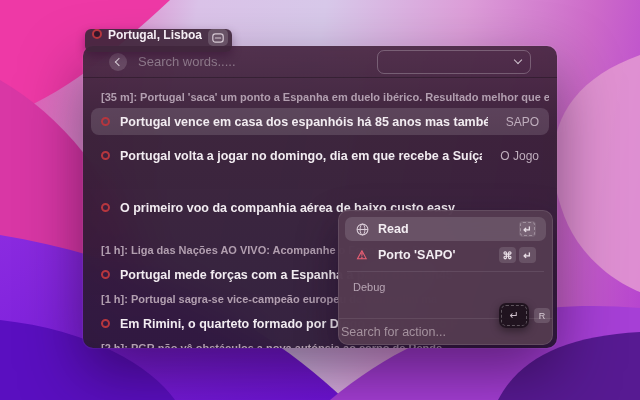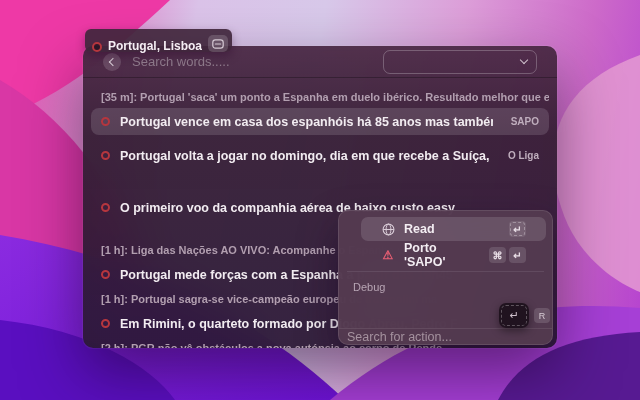--- a/index.html
+++ b/index.html
@@ -6,75 +6,75 @@
   *{box-sizing:border-box;-webkit-font-smoothing:antialiased;}
   .desktop{
     position:relative;width:640px;height:400px;overflow:hidden;
     font-family:"Liberation Sans",sans-serif;
     background:linear-gradient(100deg,#e145ab 0%,#dbc3e9 28%,#d8c9ea 46%,#dd9ed9 66%,#cd6ac9 84%,#b33fd0 100%);
   }
   .wallpaper{position:absolute;inset:0;}
   
   .pill{
     position:absolute;left:85px;top:29px;height:23px;z-index:30;
-    display:flex;align-items:flex-end;gap:6px;padding:0 4px 0 7px;
+    display:flex;align-items:flex-start;gap:6px;padding:0 4px 0 7px;
     background:rgba(64,38,60,.92);border-radius:6px;
     box-shadow:0 4px 10px rgba(40,0,40,.35);
   }
   .rec-ring{width:10px;height:10px;border-radius:50%;border:2.5px solid var(--accent-red,#b5363e);background:rgba(30,10,25,.6);flex:0 0 auto;}
   .pill-label{color:#f5eef4;font-size:12px;font-weight:700;white-space:nowrap;line-height:1;}
   .pill-btn{width:20px;height:17px;border-radius:5px;background:rgba(255,255,255,.16);display:flex;align-items:center;justify-content:center;}
   
   .window{
     position:absolute;left:83px;top:46px;width:474px;height:302px;z-index:10;
     border-radius:10px;overflow:hidden;
     background:linear-gradient(180deg,rgba(74,41,68,.95) 0%,rgba(52,29,51,.95) 30%,rgba(43,25,53,.94) 100%);
     backdrop-filter:blur(20px) saturate(130%);
     box-shadow:0 25px 60px rgba(25,0,35,.5),0 0 0 1px rgba(255,255,255,.07);
   }
-  .searchbar{height:32px;display:flex;align-items:center;padding:0 20px;gap:9px;border-bottom:1px solid rgba(0,0,0,.28);}
+  .searchbar{height:32px;display:flex;align-items:center;padding:0 26px;gap:9px;border-bottom:1px solid rgba(0,0,0,.28);}
   .back-btn{width:18px;height:18px;border-radius:50%;background:rgba(255,255,255,.14);display:flex;align-items:center;justify-content:center;flex:0 0 auto;border:none;padding:0;cursor:default;}
   .chev{display:inline-block;width:6px;height:6px;border-right:1.6px solid #ddd2da;border-bottom:1.6px solid #ddd2da;}
   .chev.left{transform:rotate(135deg);margin-left:2px;}
   .chev.down{transform:rotate(45deg);margin-top:-3px;}
   .chev.up{transform:rotate(-135deg);margin-top:3px;}
   .search-input{flex:1;background:transparent;border:none;outline:none;color:#efe7ee;font-size:13px;font-family:inherit;}
   .search-input::placeholder{color:#8f7b8c;}
   .dropdown{width:154px;height:24px;flex:0 0 auto;border:1px solid rgba(255,255,255,.24);border-radius:7px;display:flex;align-items:center;justify-content:flex-end;padding:0 9px;}
   .dropdown .chev{border-color:#cfc2cd;}
   .dropdown-value{flex:1;color:#e7dde5;font-size:12px;}
   
   .list{padding:12px 8px 0;}
   .group{height:49px;overflow:visible;}
   .group-header{padding:0 10px;color:#b29fb0;font-size:11px;font-weight:700;line-height:15px;white-space:nowrap;overflow:hidden;}
   .row{margin-top:3px;height:27px;display:flex;align-items:center;gap:10px;padding:0 10px;border-radius:8px;}
   .row.selected{background:rgba(255,255,255,.13);}
   .row-ring{width:9px;height:9px;border-radius:50%;border:2.3px solid var(--accent-red,#b5363e);background:transparent;flex:0 0 auto;}
   .row-title{color:#f2ecf1;font-size:12.5px;font-weight:600;white-space:nowrap;overflow:hidden;flex:1 1 auto;}
-  .row-source{margin-left:auto;color:#bfaebd;font-size:10px;font-weight:700;flex:0 0 auto;padding-left:8px;}
+  .row-source{margin-left:auto;color:#bfaebd;font-size:12px;font-weight:400;flex:0 0 auto;padding-left:8px;}
   
   .menu{
     position:absolute;left:255px;top:164px;width:215px;height:135px;z-index:20;
     background:rgba(84,58,80,.96);backdrop-filter:blur(18px);
     border-radius:10px;border:1px solid rgba(255,255,255,.10);
     box-shadow:0 18px 40px rgba(20,0,30,.45);
     display:flex;flex-direction:column;overflow:hidden;
   }
   .menu-body{flex:1;padding:6px;overflow:hidden;}
-  .menu-item{height:24px;margin-bottom:2px;display:flex;align-items:center;gap:9px;padding:0 20px;border-radius:7px;color:#f3edf2;font-size:12.5px;font-weight:600;margin-left:16px;}
+  .menu-item{height:24px;margin-bottom:2px;display:flex;align-items:center;gap:9px;padding:0 10px;border-radius:7px;color:#f3edf2;font-size:12.5px;font-weight:600;}
   .menu-item.selected{background:rgba(255,255,255,.13);}
   .mi-icon{width:14px;display:flex;align-items:center;justify-content:center;flex:0 0 auto;font-size:13px;line-height:1;color:#d9ccd7;}
   .mi-icon .chev{border-color:var(--success,#3ecf8e);border-width:1.8px;width:6px;height:6px;}
   .mi-icon.warn{color:var(--warning,#ea5f74);font-size:12px;}
   .keys{margin-left:auto;display:flex;gap:3px;}
   .key{min-width:17px;height:16px;padding:0 3px;border-radius:4px;background:rgba(255,255,255,.13);color:#e8dee6;font-size:10px;display:flex;align-items:center;justify-content:center;}
   .key.dashed{background:rgba(255,255,255,.10);outline:1px dashed rgba(255,255,255,.30);outline-offset:-2px;}
   .menu-sep{height:1px;background:rgba(255,255,255,.09);margin:4px 2px;}
   .menu-section{padding:5px 8px 3px;color:#b7a5b4;font-size:11px;font-weight:400;}
-  .menu-footer{height:16px;flex:0 0 auto;border-top:1px solid rgba(255,255,255,.09);display:flex;padding:0 6px;background:rgba(84,58,80,.6);}
+  .menu-footer{height:26px;flex:0 0 auto;border-top:1px solid rgba(255,255,255,.09);display:flex;padding:0 0;background:rgba(84,58,80,.6);}
   .menu-footer-input{background:transparent;border:none;outline:none;color:#e9dfe7;font-size:12.5px;font-family:inherit;width:100%;}
   .menu-footer-input::placeholder{color:#a5929f;}
   .float-key-return{
     position:absolute;left:160px;top:92px;width:30px;height:25px;z-index:25;
     background:rgba(30,17,28,.95);border-radius:7px;outline:1.5px dashed rgba(255,255,255,.28);outline-offset:-3px;
     color:#cfc0cc;font-size:11px;display:flex;align-items:center;justify-content:center;
     box-shadow:0 3px 8px rgba(0,0,0,.4);
   }
   .float-key-r{
     position:absolute;left:195px;top:97px;width:16px;height:15px;z-index:24;
@@ -133,21 +133,21 @@
           <div class="row selected">
             <span class="row-ring"></span>
             <span class="row-title">Portugal vence em casa dos espanhóis há 85 anos mas também não perde um jogo em Espanha h...</span>
             <span class="row-source">SAPO</span>
           </div>
         </div>
         <div class="group">
           <div class="row">
             <span class="row-ring"></span>
             <span class="row-title">Portugal volta a jogar no domingo, dia em que recebe a Suíça, no Estádio José Alvalade em Lisbo...</span>
-            <span class="row-source">O Liga</span>
+            <span class="row-source">O Jogo</span>
           </div>
         </div>
         <div class="group">
           <div class="row">
             <span class="row-ring"></span>
             <span class="row-title">O primeiro voo da companhia aérea de baixo custo easy</span>
           </div>
         </div>
         <div class="group">
           <div class="group-header">[1 h]: Liga das Nações AO VIVO: Acompanhe o Espanha vs Portug</div>

